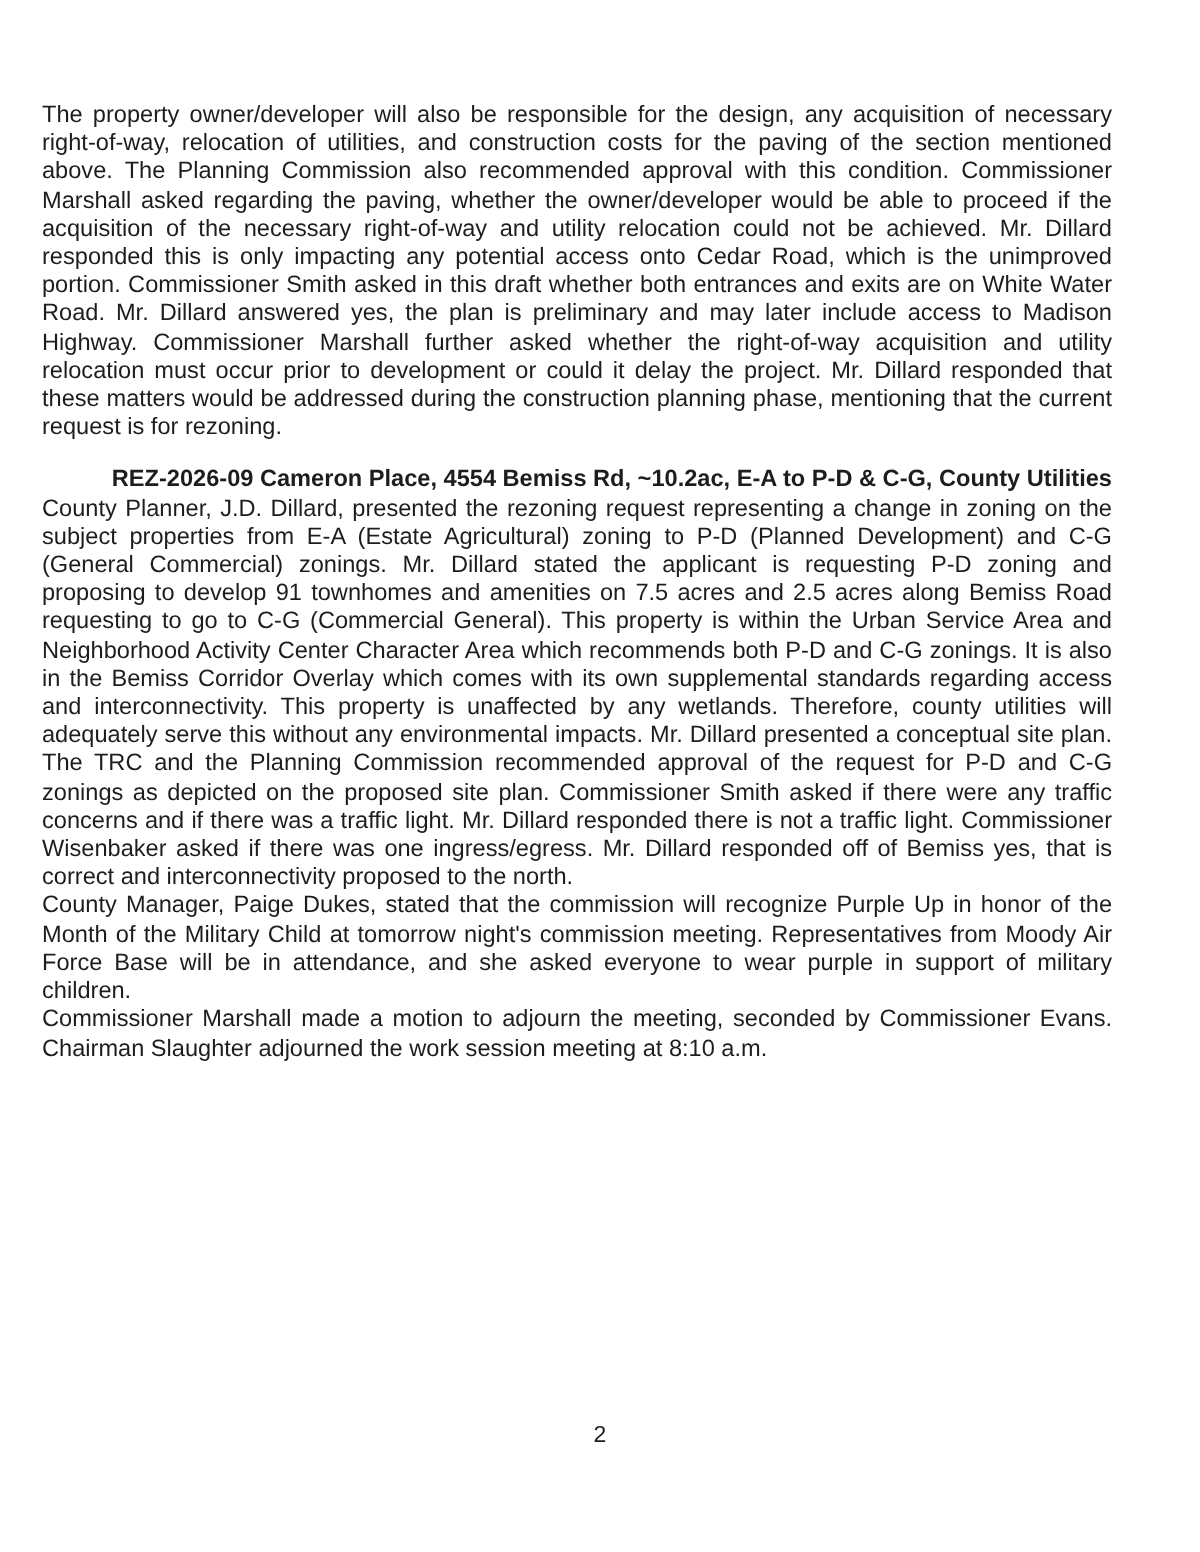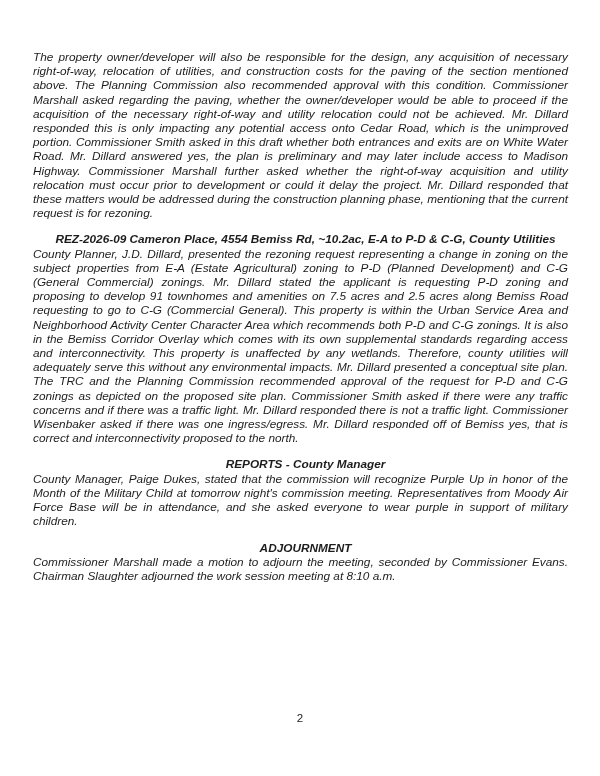--- a/index.html
+++ b/index.html
@@ -16,56 +16,53 @@
     width: 600px;
     height: 776px;
     background: var(--page-bg, #ffffff);
     color: var(--text-color, #1d1d1d);
     font-family: "Liberation Sans", sans-serif;
     overflow: hidden;
   }
   .content {
     position: absolute;
     top: 50px;
-    left: 33px;
+    left: 21px;
     width: 535px;
     font-size: 11.8px;
     line-height: 14.2px;
     text-align: justify;
-    font-style: italic;
   }
   .para {
     margin: 0;
     padding: 0;
   }
   .heading {
     margin: 12px 0 0 10px;
     padding: 0;
     font-size: 11.8px;
     line-height: 14.2px;
     font-weight: 700;
-    text-align: center;
+    text-align: right;
   }
   .page-number {
     position: absolute;
     top: 711px;
     left: 0;
     width: 600px;
     text-align: center;
     font-size: 11.5px;
     line-height: 14px;
   }
 </style>
 </head>
 <body>
 
 <div class="page">
   <div class="content">
     <p class="para">The property owner/developer will also be responsible for the design, any acquisition of necessary right-of-way, relocation of utilities, and construction costs for the paving of the section mentioned above. The Planning Commission also recommended approval with this condition. Commissioner Marshall asked regarding the paving, whether the owner/developer would be able to proceed if the acquisition of the necessary right-of-way and utility relocation could not be achieved. Mr. Dillard responded this is only impacting any potential access onto Cedar Road, which is the unimproved portion. Commissioner Smith asked in this draft whether both entrances and exits are on White Water Road. Mr. Dillard answered yes, the plan is preliminary and may later include access to Madison Highway. Commissioner Marshall further asked whether the right-of-way acquisition and utility relocation must occur prior to development or could it delay the project. Mr. Dillard responded that these matters would be addressed during the construction planning phase, mentioning that the current request is for rezoning.</p>
     <h2 class="heading">REZ-2026-09 Cameron Place, 4554 Bemiss Rd, ~10.2ac, E-A to P-D &amp; C-G, County Utilities</h2>
     <p class="para">County Planner, J.D. Dillard, presented the rezoning request representing a change in zoning on the subject properties from E-A (Estate Agricultural) zoning to P-D (Planned Development) and C-G (General Commercial) zonings. Mr. Dillard stated the applicant is requesting P-D zoning and proposing to develop 91 townhomes and amenities on 7.5 acres and 2.5 acres along Bemiss Road requesting to go to C-G (Commercial General). This property is within the Urban Service Area and Neighborhood Activity Center Character Area which recommends both P-D and C-G zonings. It is also in the Bemiss Corridor Overlay which comes with its own supplemental standards regarding access and interconnectivity. This property is unaffected by any wetlands. Therefore, county utilities will adequately serve this without any environmental impacts. Mr. Dillard presented a conceptual site plan. The TRC and the Planning Commission recommended approval of the request for P-D and C-G zonings as depicted on the proposed site plan. Commissioner Smith asked if there were any traffic concerns and if there was a traffic light. Mr. Dillard responded there is not a traffic light. Commissioner Wisenbaker asked if there was one ingress/egress. Mr. Dillard responded off of Bemiss yes, that is correct and interconnectivity proposed to the north.</p>
-    <h2 class="heading">REPORTS - County Manager</h2>
     <p class="para">County Manager, Paige Dukes, stated that the commission will recognize Purple Up in honor of the Month of the Military Child at tomorrow night's commission meeting. Representatives from Moody Air Force Base will be in attendance, and she asked everyone to wear purple in support of military children.</p>
-    <h2 class="heading">ADJOURNMENT</h2>
     <p class="para">Commissioner Marshall made a motion to adjourn the meeting, seconded by Commissioner Evans. Chairman Slaughter adjourned the work session meeting at 8:10 a.m.</p>
   </div>
   <div class="page-number">2</div>
 </div>
 
 </body></html>

